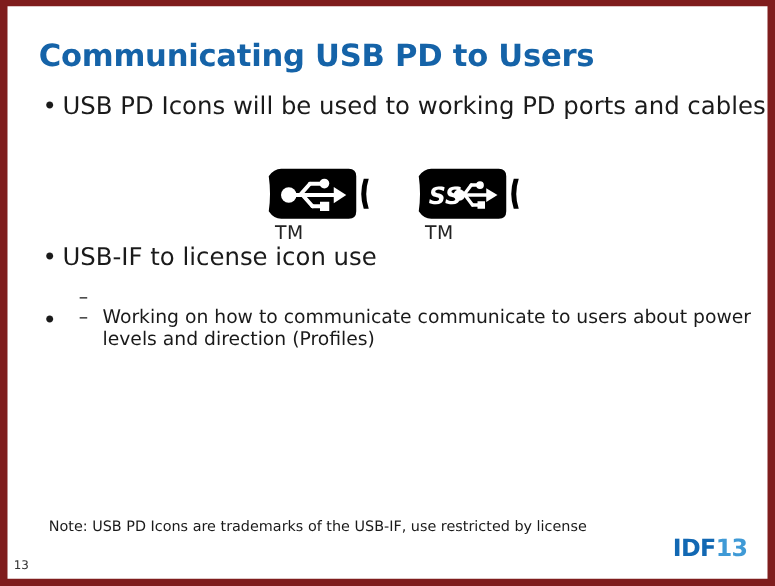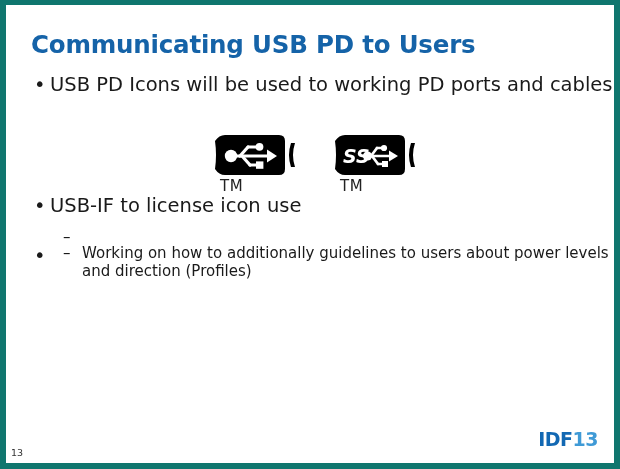--- a/index.html
+++ b/index.html
@@ -10,21 +10,21 @@
   body {
     width: 620px;
     height: 469px;
     overflow: hidden;
     font-family: "DejaVu Sans", sans-serif;
   }
   #slide-frame {
     position: relative;
     width: 620px;
     height: 469px;
-    background: #0f766e;
+    background: #7f1d1d;
     box-sizing: border-box;
     padding: 5px 6px 6px 6px;
   }
   #slide {
     position: relative;
     width: 608px;
     height: 458px;
     background: #ffffff;
     overflow: hidden;
   }
@@ -164,21 +164,21 @@
       <div class="bullet-l2" style="margin-top:11px;">
         <span class="marker">–</span>
       </div>
 
       <div class="bullet-l1" style="margin-top:27px;">
         <span class="marker">•</span>
       </div>
 
       <div class="bullet-l2" style="margin-top:11px; width:540px;">
         <span class="marker">–</span>
-        <span>Working on how to additionally guidelines to users about power levels and direction (Profiles)</span>
+        <span>Working on how to communicate communicate to users about power levels and direction (Profiles)</span>
       </div>
 
     </div>
 
     <div id="icon-row">
 
       <div class="usb-icon-group" id="usb-pd-icon-group">
         <svg class="usb-icon-svg" width="90" height="44" viewBox="0 0 90 44">
 
           <path d="M2,8 Q6,2 12,2 L66,2 Q72,2 72,8 L72,36 Q72,42 66,42 L12,42 Q6,42 2,36 Q4,22 2,8 Z" fill="#000000"></path>
@@ -217,20 +217,21 @@
           <circle cx="34.5" cy="23" r="4.6" fill="#ffffff"></circle>
           <circle cx="51" cy="15" r="3.1" fill="#ffffff"></circle>
           <rect x="49" y="28" width="6" height="6" fill="#ffffff"></rect>
           <polygon points="56,17.5 65,23 56,28.5" fill="#ffffff"></polygon>
         </svg>
         <span class="tm-label">TM</span>
       </div>
 
     </div>
 
+    <div id="footer-note">Note: USB PD Icons are trademarks of the USB-IF, use restricted by license</div>
 
     <div id="idf-logo">
       <span class="idf-part">IDF</span><span class="year-part">13</span>
     </div>
 
     <div id="page-number">13</div>
 
   </div>
 </div>
 

